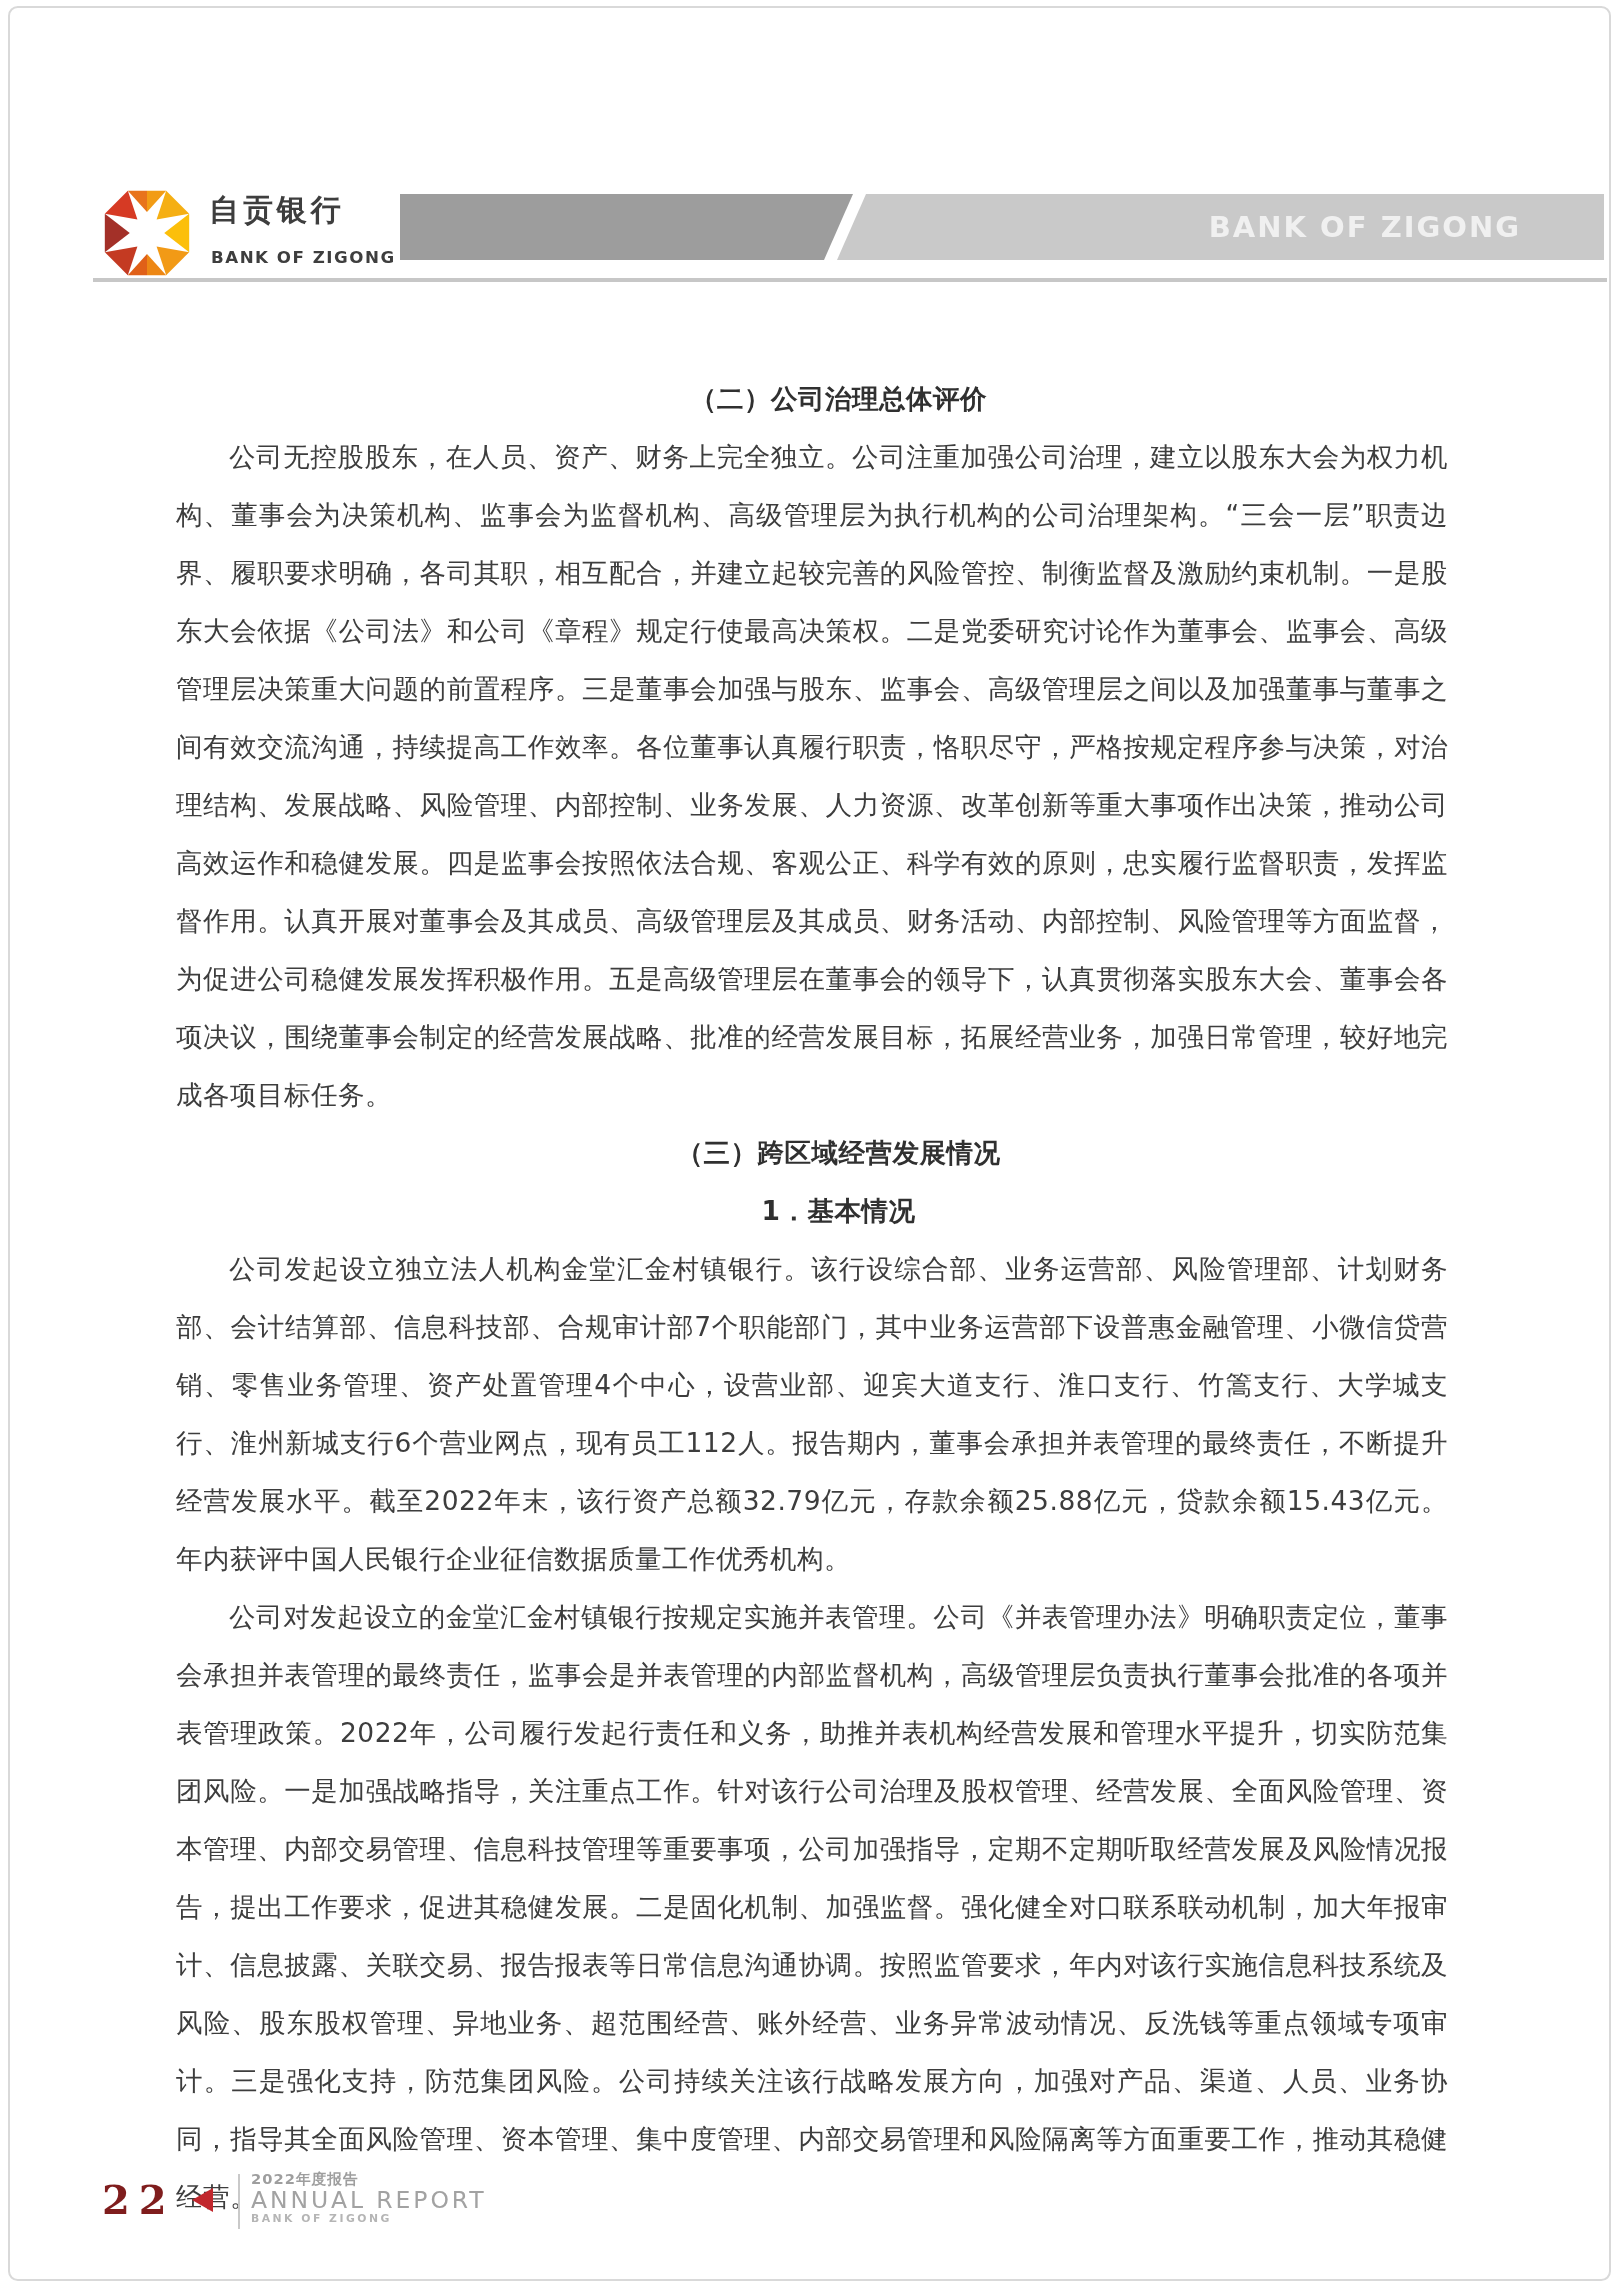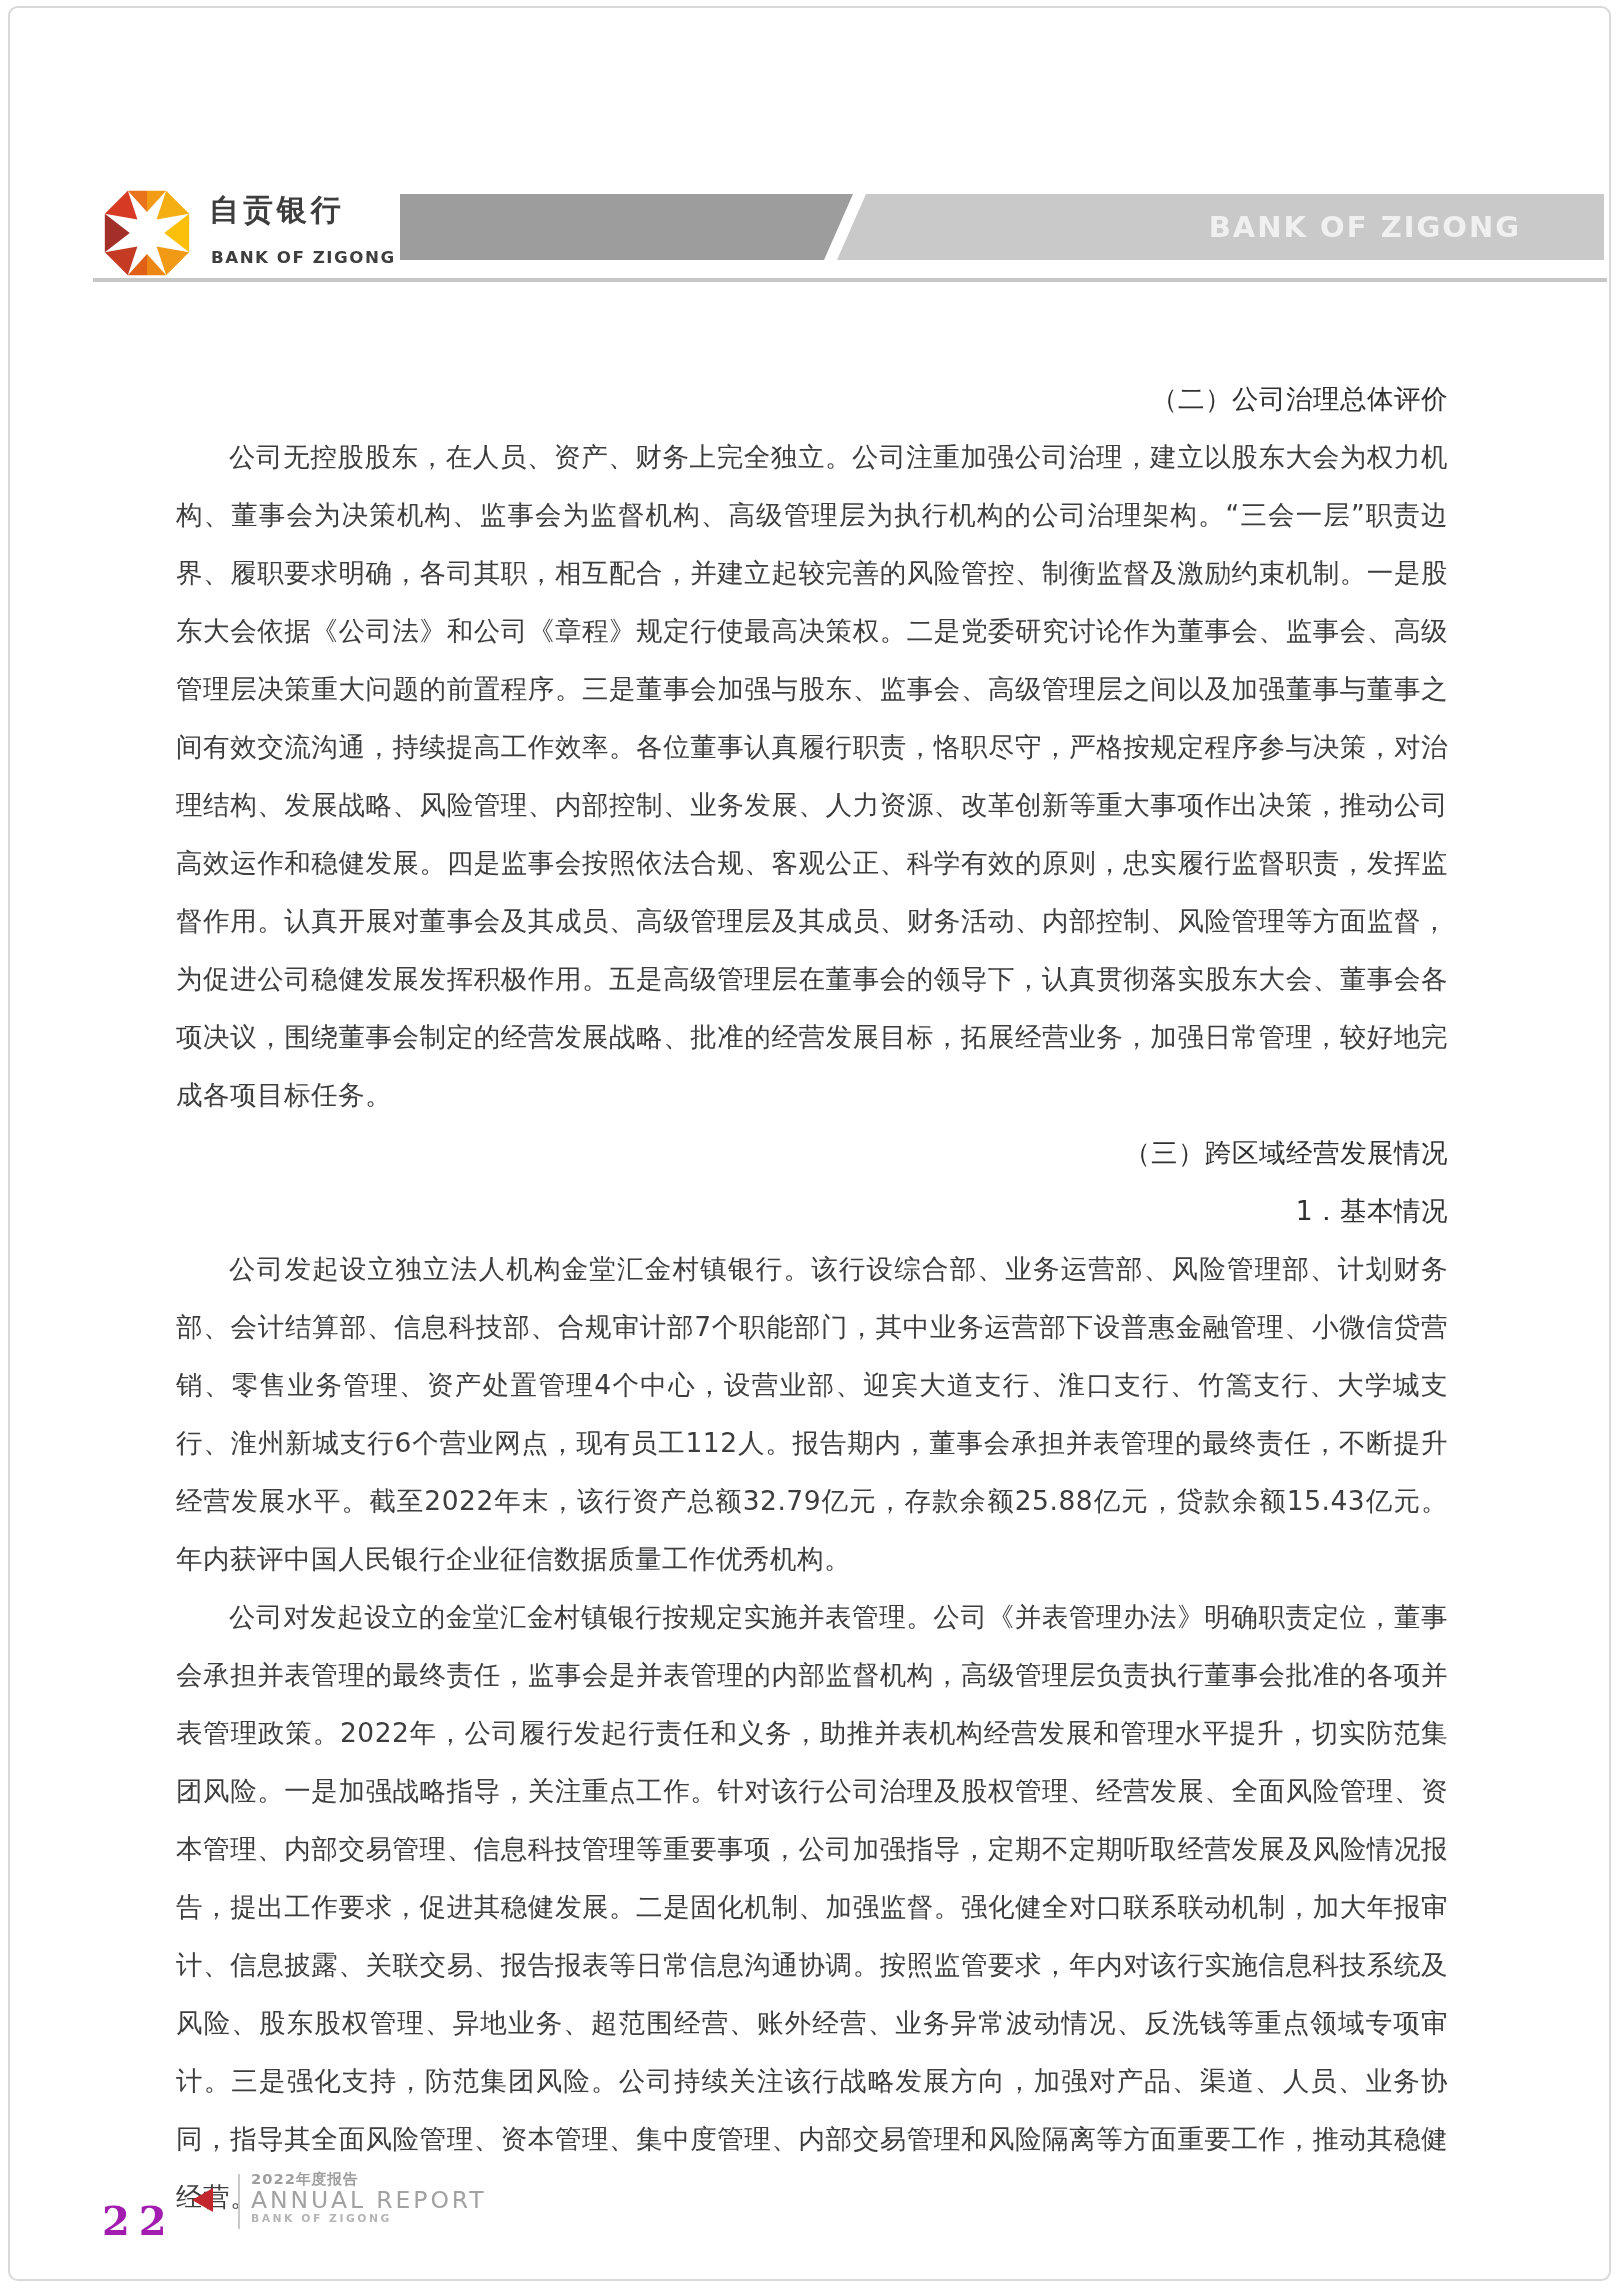--- a/index.html
+++ b/index.html
@@ -52,29 +52,29 @@
   }
 
   
   .content {
     position: absolute; left: 176px; top: 370px; width: 1272px;
     font-size: 26.5px; line-height: 58px; color: #3d3d3d;
     text-align: justify; letter-spacing: 0.5px;
   }
   .content p { text-indent: 2em; margin: 0; }
   .content .h1, .content .h2 {
-    font-weight: normal; color: #303030; text-align: right;
+    font-weight: bold; color: #303030; text-align: center;
   }
 
   
   .footer { position: absolute; left: 0; top: 2168px; width: 100%; height: 78px; }
   .page-num {
     position: absolute; left: 102px; top: 7.8px;
     font-family: "DejaVu Serif", "Liberation Serif", serif;
-    font-size: 40px; font-weight: bold; color: #a21caf; letter-spacing: 8.8px; margin-top: 21px;
+    font-size: 40px; font-weight: bold; color: #7f1d1d; letter-spacing: 8.8px;
   }
   .footer-arrow {
     position: absolute; left: 192px; top: 19.6px;
     width: 0; height: 0;
     border-top: 12.7px solid transparent;
     border-bottom: 12.7px solid transparent;
     border-right: 21.6px solid #c1272d;
   }
   .footer-sep {
     position: absolute; left: 238px; top: 5.9px; width: 2px; height: 55px;

